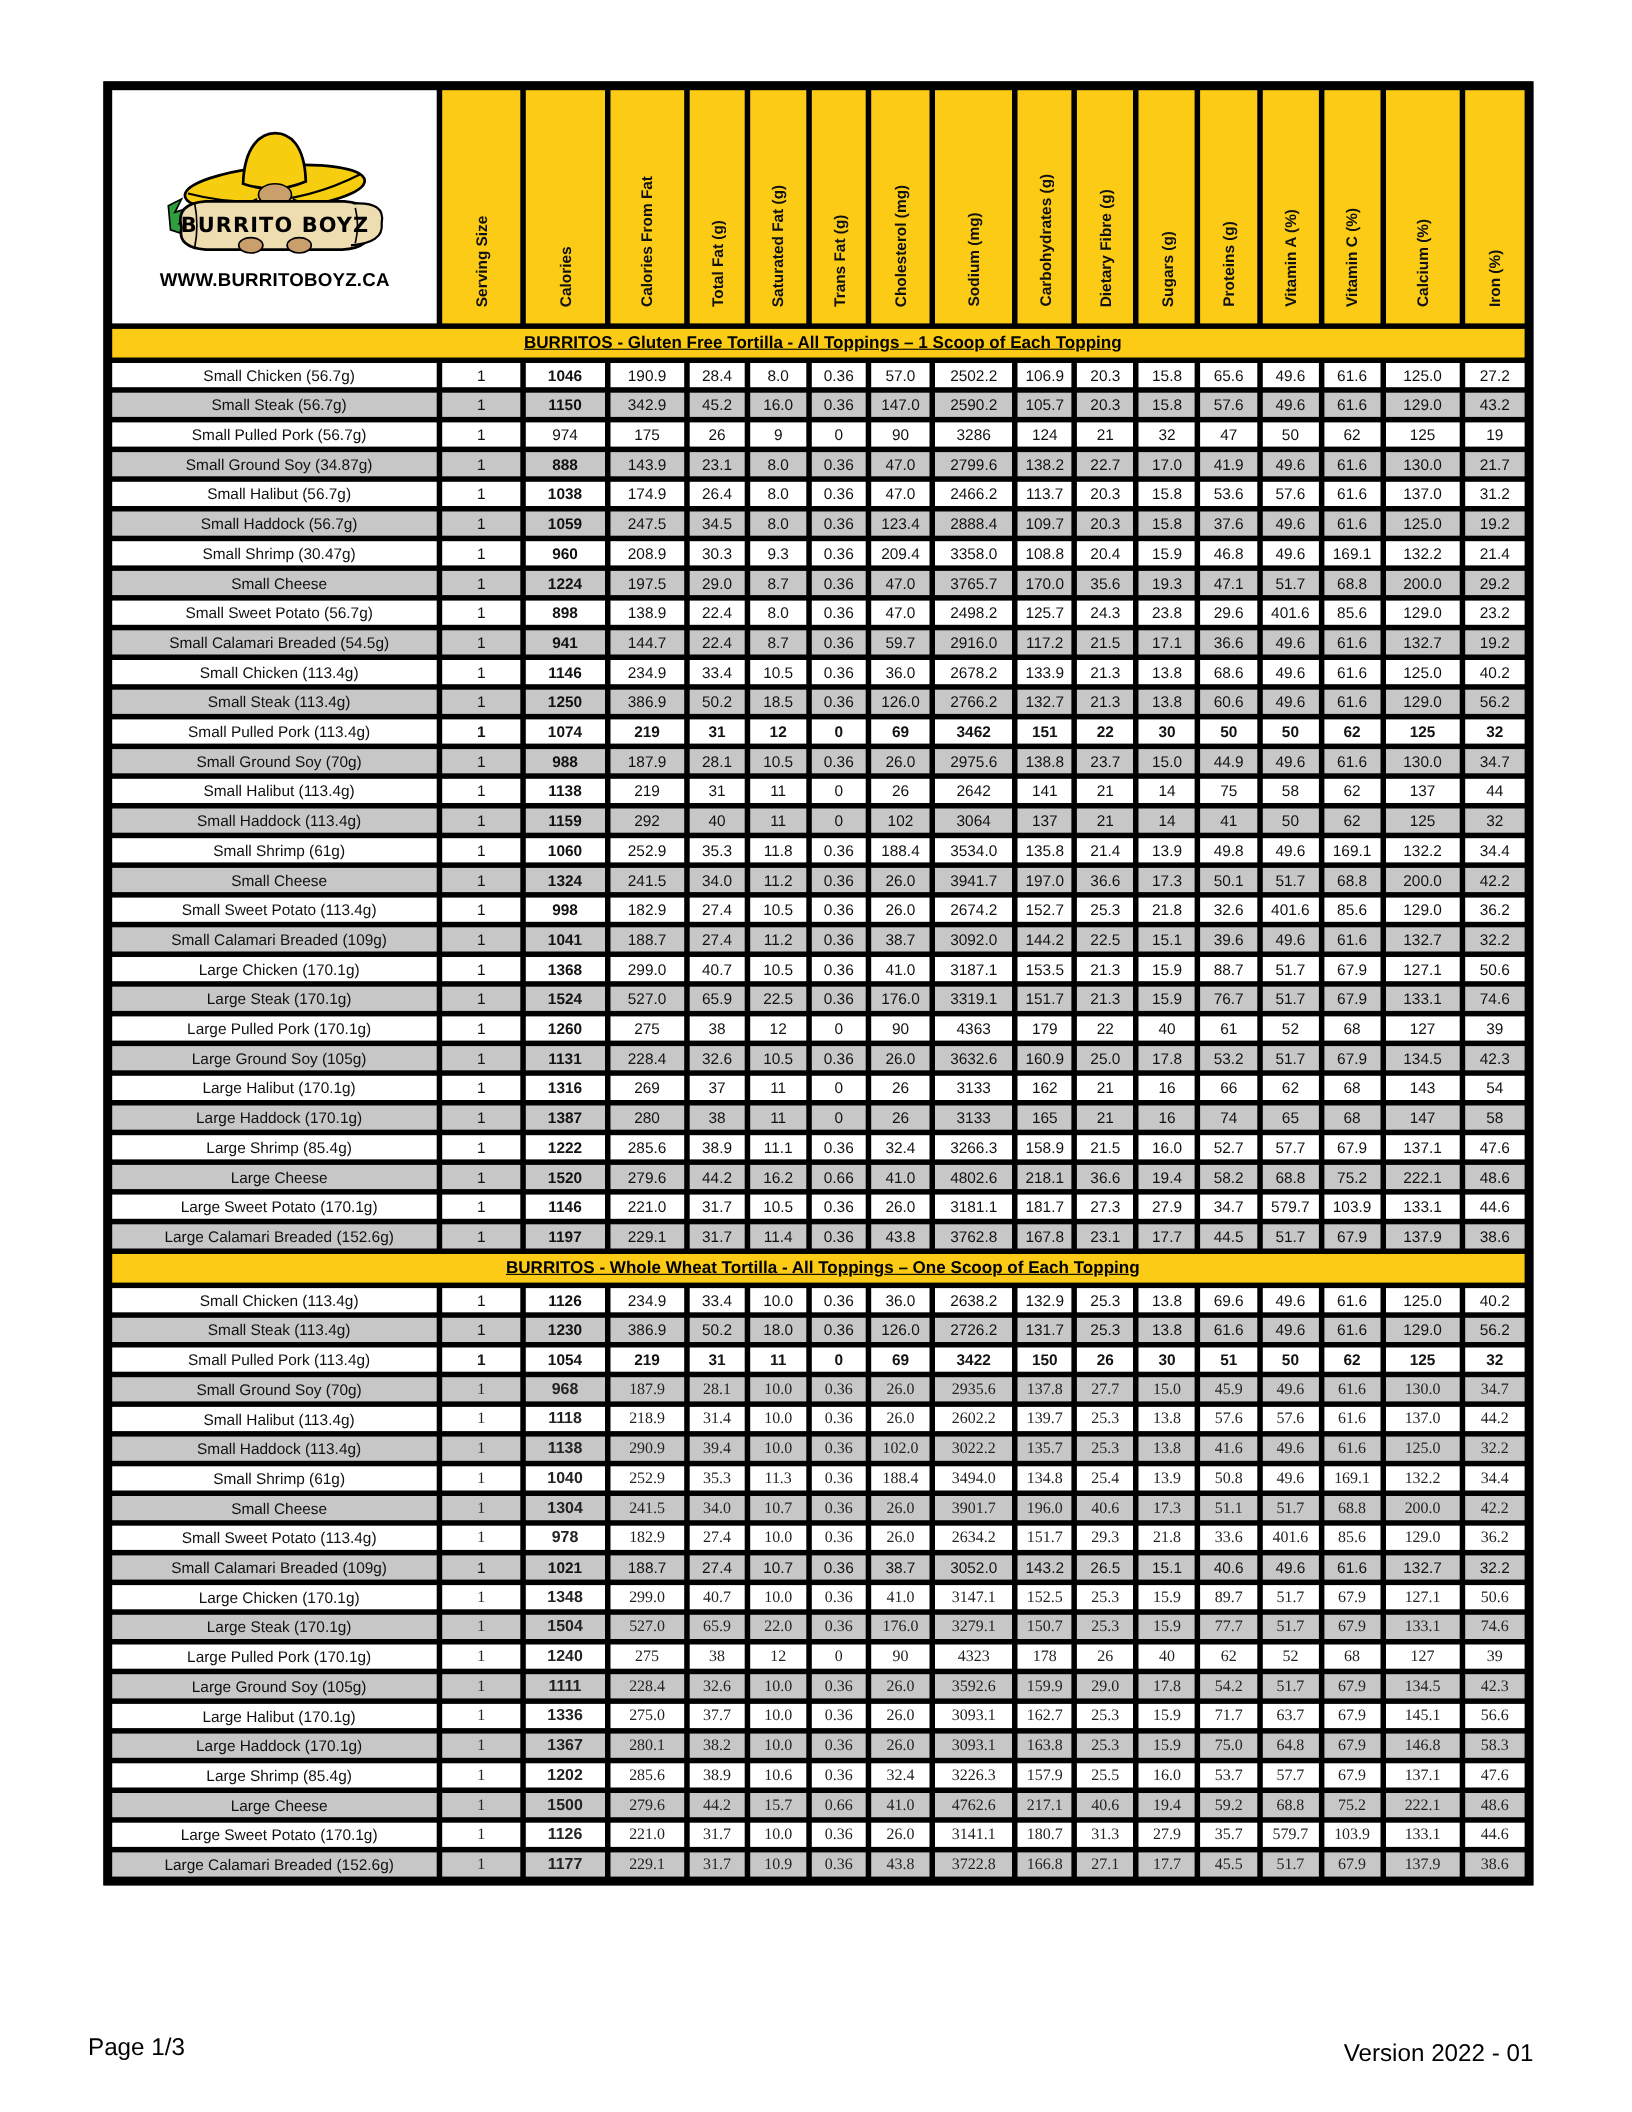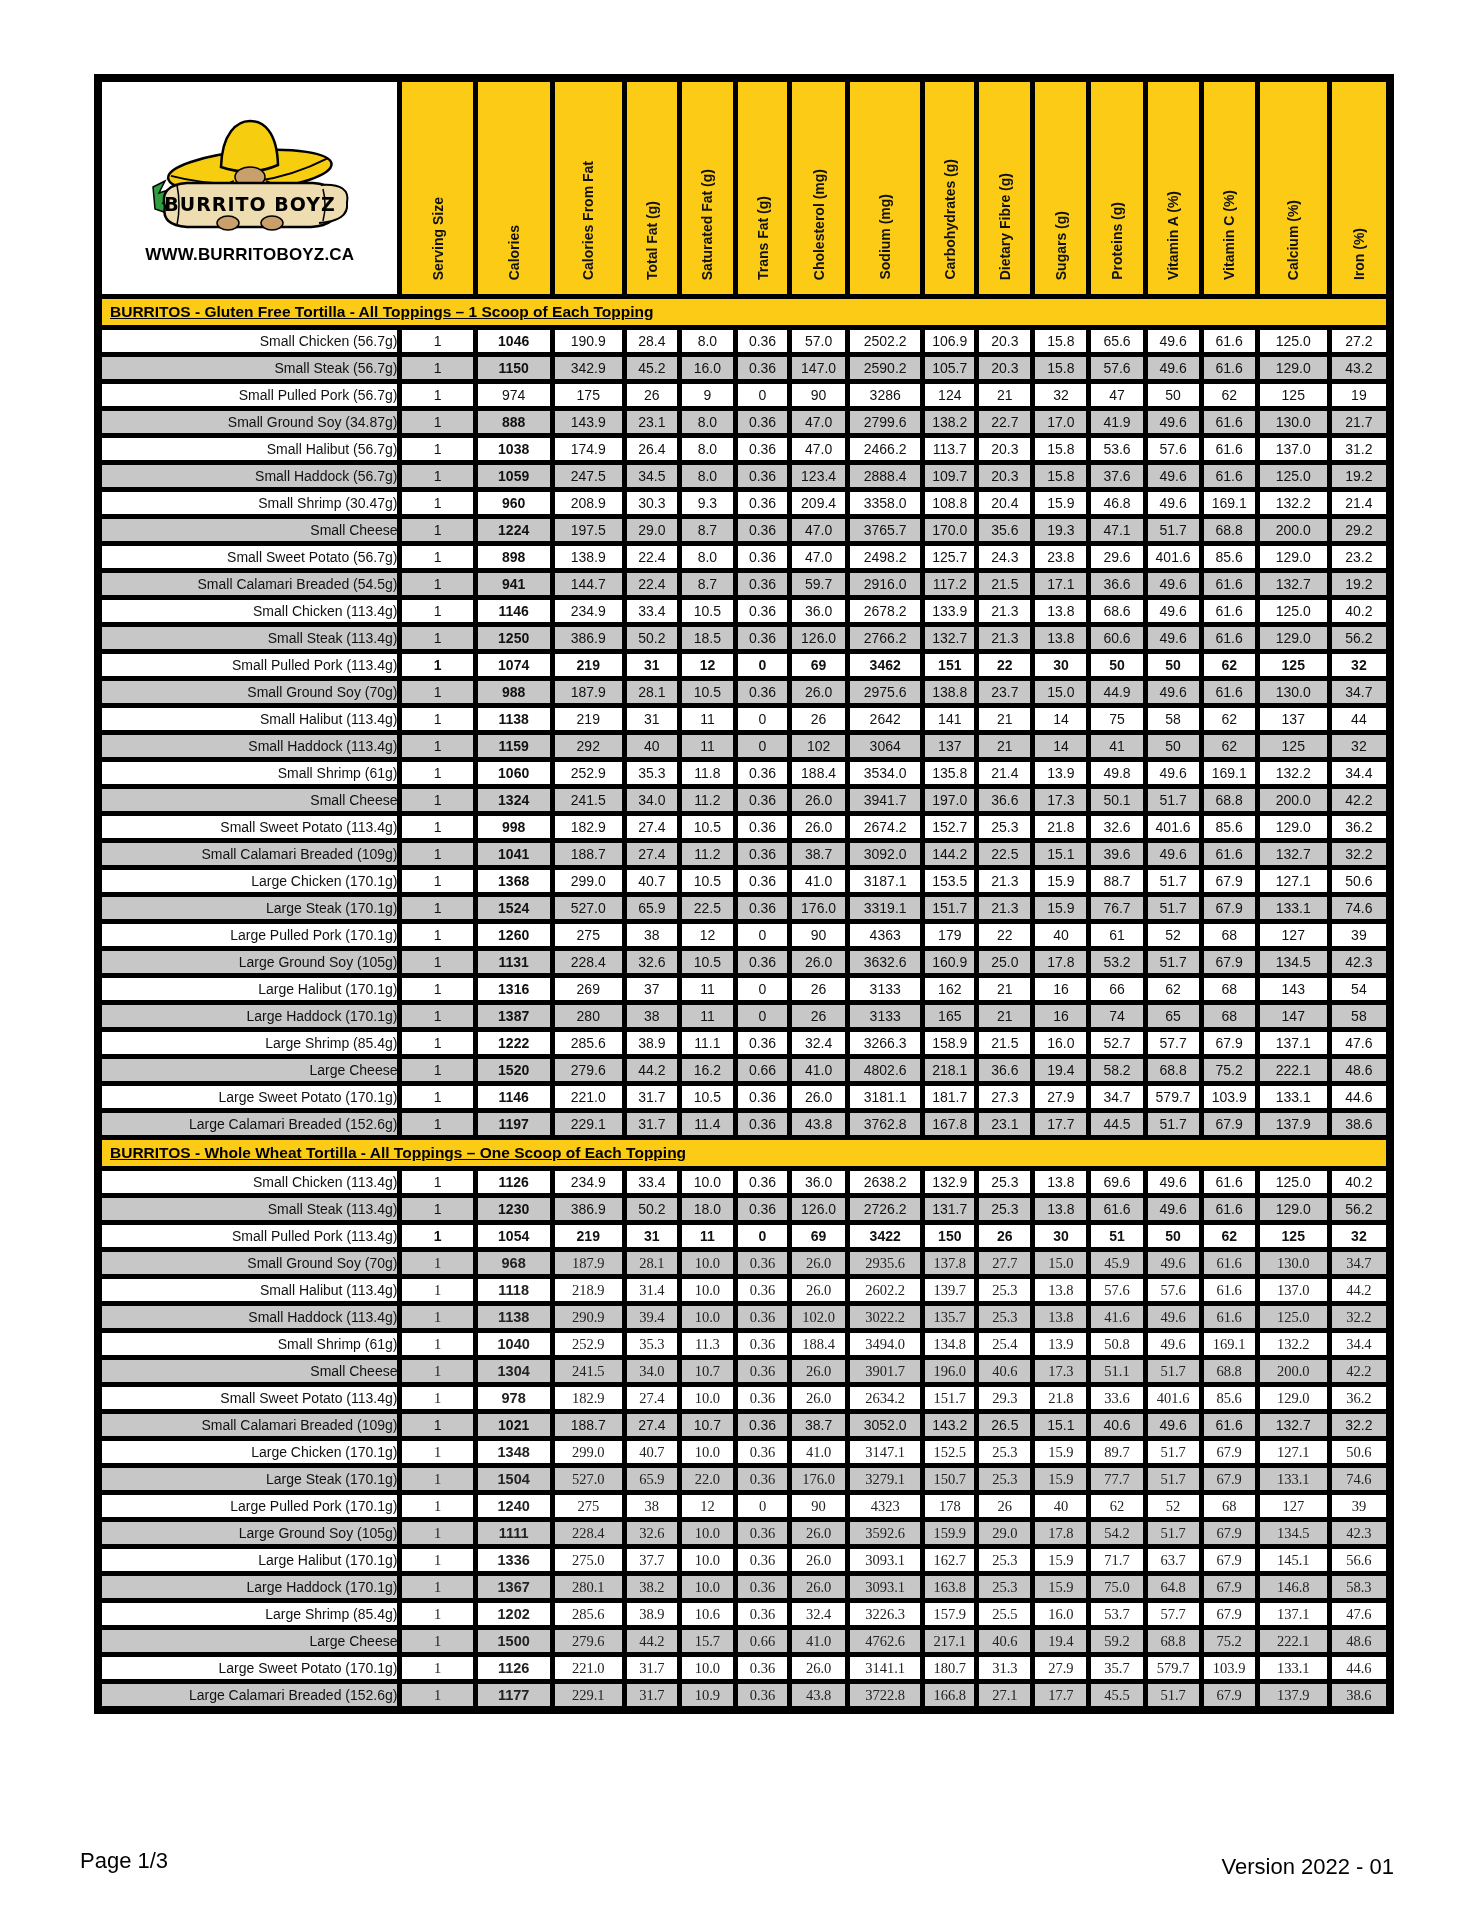--- a/index.html
+++ b/index.html
@@ -35,37 +35,37 @@
     padding-top:10px; 
     line-height:1;
   }
   .logo-wrap { display:flex; flex-direction:column; align-items:center; justify-content:center; }
   .logo-site { font-weight:bold; font-size:17px; letter-spacing:0.2px; color:#000; margin-top:2px; }
 
   
   tr.band td {
     background:#FBCB15;
     height:26px;
-    text-align:left;
+    text-align:center;
     vertical-align:middle;
   }
   .band-text {
     display:inline-block;
     margin-left:8px;
     font-weight:bold;
     font-size:15.5px;
     color:#000;
     text-decoration:underline;
     white-space:nowrap;
   }
 
   
   tr.data td { height:22px; vertical-align:middle; font-size:14px; color:#111; background:#ffffff; }
   tr.data.gray td { background:#C7C7C7; }
-  td.name { text-align:right; padding-left:8px; font-size:15px; white-space:nowrap; }
+  td.name { text-align:center; padding-left:8px; font-size:15px; white-space:nowrap; }
   td.val  { text-align:center; }
   td.cal  { font-weight:bold; }
   tr.plain td.cal { font-weight:normal; }
   tr.boldrow td.val, tr.boldrow td.cal, tr.boldrow td.serving { font-weight:bold; }
   tr.serifrow td.val { font-family:"Liberation Serif", serif; font-size:14.5px; color:#222; }
   tr.serifrow td.cal { font-family:"Liberation Sans", sans-serif; font-weight:bold;margin-top:20px; }
 
   
   .footer-left {
     position:absolute; left:80px; top:1848px;

